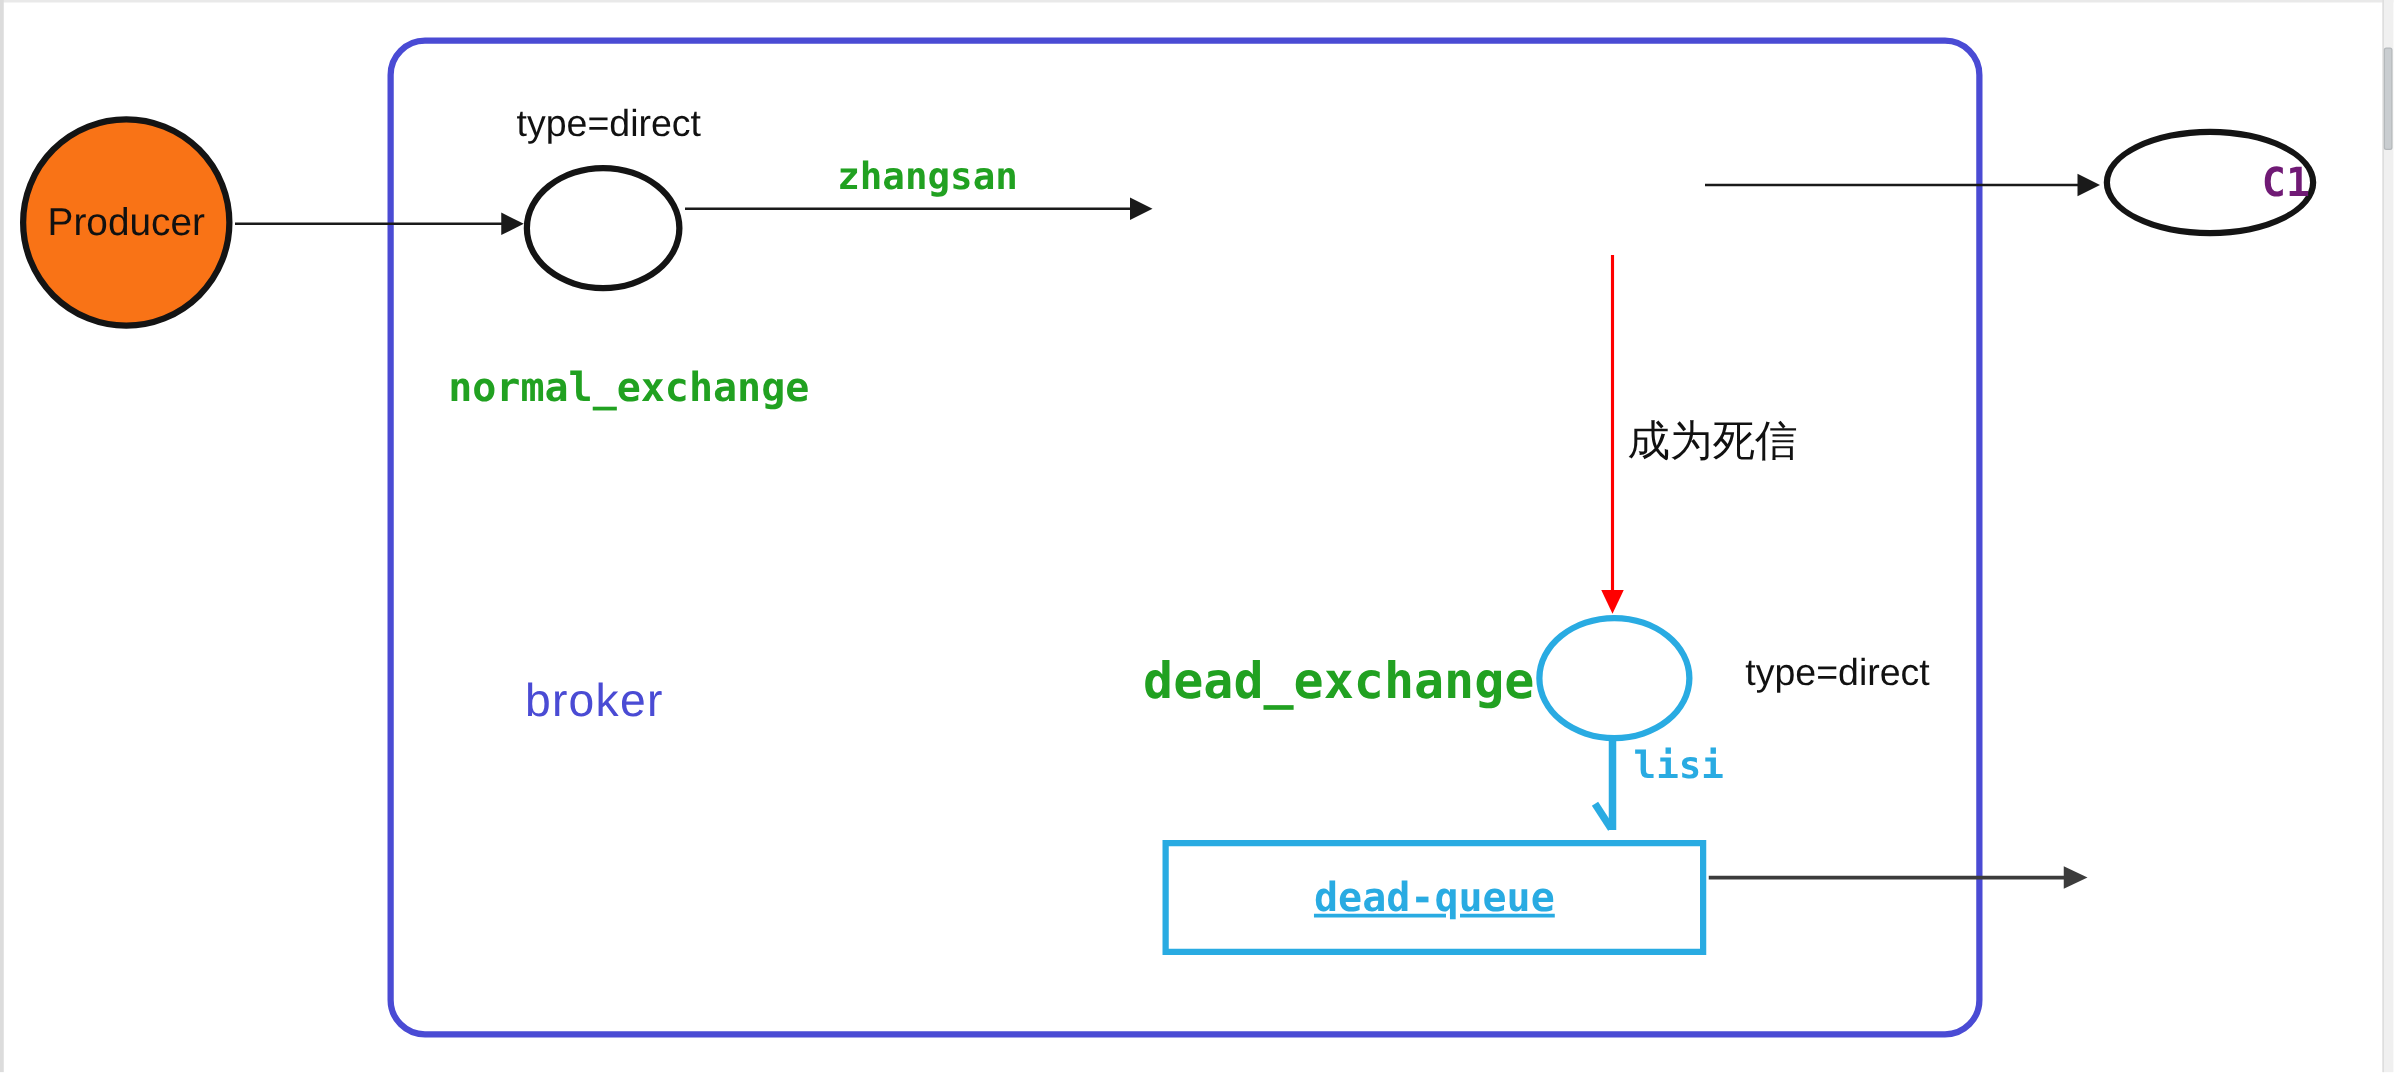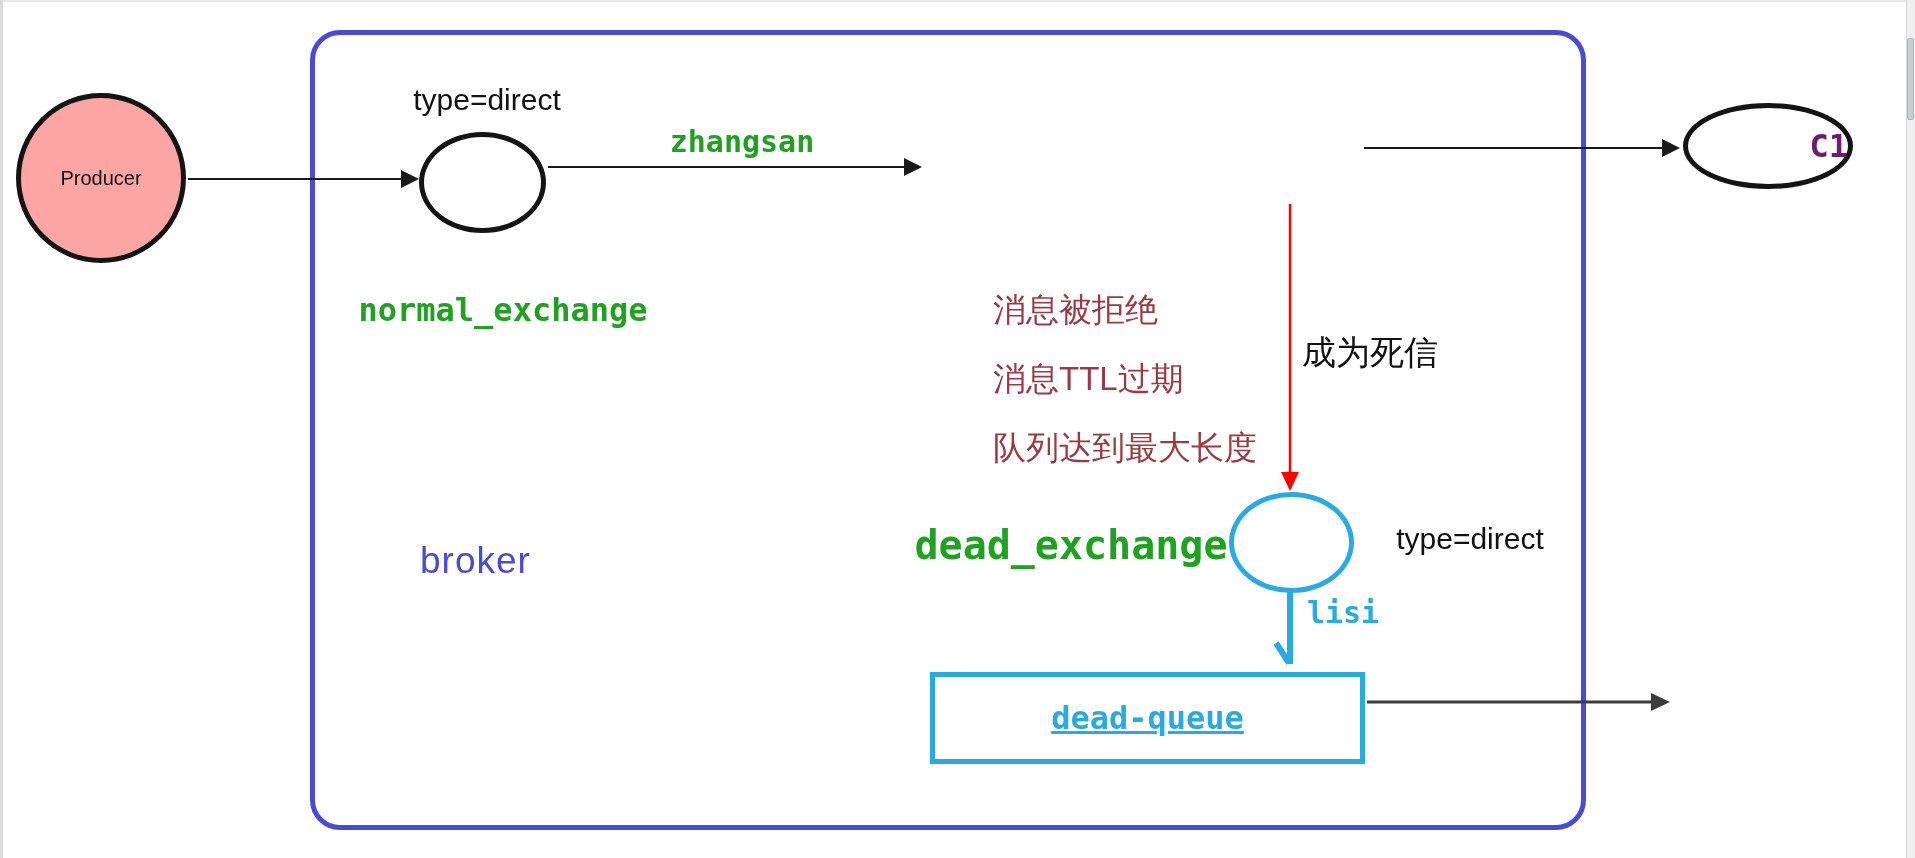--- a/index.html
+++ b/index.html
@@ -28,21 +28,21 @@
   .broker-label{
     position:absolute;left:420px;top:514px;font-size:37px;color:var(--broker-blue);
     letter-spacing:1px;
     margin-top:26px;
   }
 
   
   .producer{
     position:absolute;left:16px;top:93px;width:170px;height:170px;border-radius:50%;
     border:5px solid var(--shape-black);display:flex;align-items:center;justify-content:center;
-    font-size:20px;color:#111;background:#fca5a5;
+    font-size:31px;color:#111;background:#f97316;
   }
   .ellipse{
     position:absolute;border-radius:50%;background:#fff;
   }
   .normal-exchange{left:419px;top:132px;width:127px;height:101px;border:5px solid var(--shape-black);}
   .dead-exchange{left:1229px;top:492px;width:125px;height:101px;border:5px solid var(--dead-cyan);}
   .queue-box{
     position:absolute;display:flex;align-items:center;justify-content:center;
     font-family:"DejaVu Sans Mono","Liberation Mono",monospace;font-weight:bold;font-size:32px;
     background:#fff;
@@ -113,25 +113,20 @@
   <div class="lbl center type-direct-top">type=direct</div>
   <div class="ellipse normal-exchange"></div>
   <div class="lbl center mono green normal-exchange-name">normal_exchange</div>
   <div class="lbl center mono green zhangsan">zhangsan</div>
 
 
   <div class="consumer c1">
     <span>C1</span>
   </div>
 
-  <div class="reasons">
-    <div>消息被拒绝</div>
-    <div>消息TTL过期</div>
-    <div>队列达到最大长度</div>
-  </div>
   <div class="lbl dead-note">成为死信</div>
 
   <div class="lbl center mono green dead-exchange-name">dead_exchange</div>
   <div class="ellipse dead-exchange"></div>
   <div class="lbl center type-direct-bottom">type=direct</div>
   <div class="lbl center mono cyan lisi">lisi</div>
 
   <div class="queue-box dead-queue">
     <span>dead-queue</span>
   </div>

